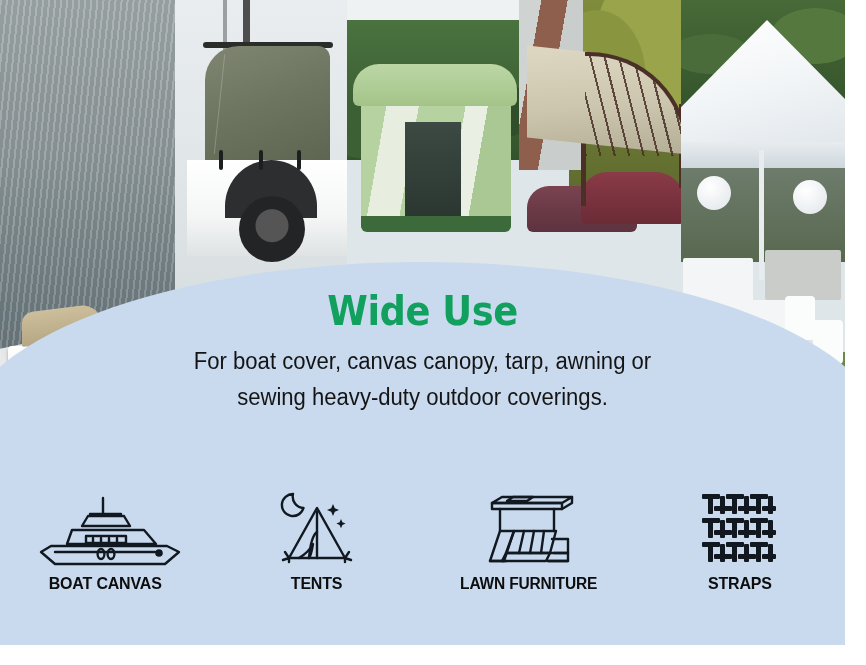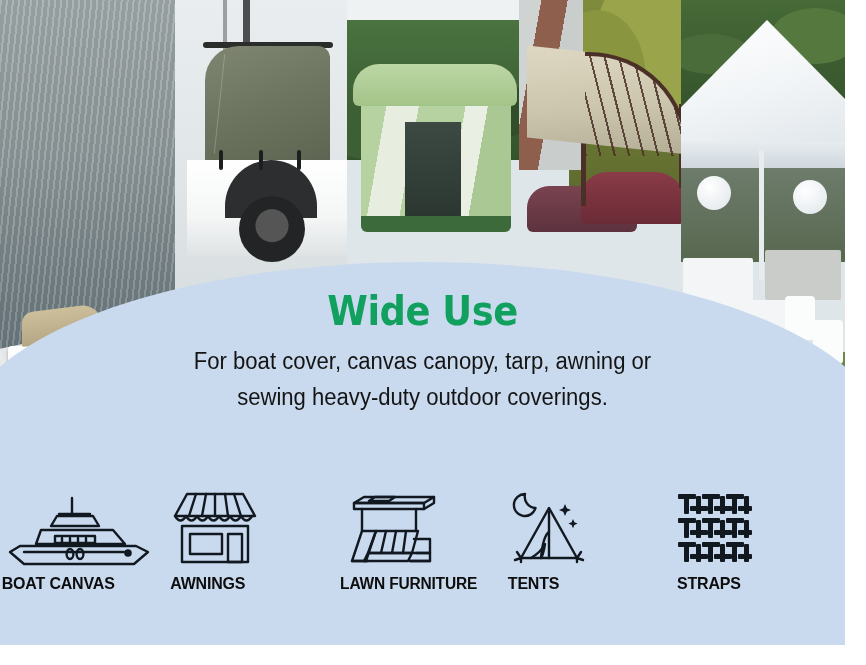--- a/index.html
+++ b/index.html
@@ -253,21 +253,21 @@
     left: 0; bottom: 52px;
     width: 845px;
     display: flex;
     align-items: flex-end;
     z-index: 5;
   }
   .use-case {
     flex: 1 1 0;
     display: flex;
     flex-direction: column;
-    align-items: flex-start;
+    align-items: center;
     justify-content: flex-end;
   }
   .use-icon {
     height: 80px;
     display: flex;
     align-items: center;
     justify-content: center;
   }
   .use-icon svg { display: block; }
   .use-label {
@@ -381,69 +381,56 @@
           <path d="M20 56 h116 l12 6 -14 12 H24 L10 62 z"></path>
           <path d="M24 62 h100"></path>
           <ellipse cx="70" cy="64" rx="3.4" ry="5"></ellipse>
           <ellipse cx="80" cy="64" rx="3.4" ry="5"></ellipse>
           <circle cx="128" cy="63" r="2.6" fill="#111820"></circle>
         </svg>
       </div>
       <div class="use-label">BOAT CANVAS</div>
     </div>
 
+
     <div class="use-case">
       <div class="use-icon">
-        <svg width="92" height="80" viewBox="0 0 92 80" fill="none" stroke="#111820" stroke-width="2.4" stroke-linejoin="round" stroke-linecap="round">
-          <path d="M18 6 H74 L86 28 H6 z"></path>
-          <path d="M6 28 q5.5 9 11 0 q5.5 9 11 0 q5.5 9 11 0 q5.5 9 11 0 q5.5 9 11 0 q5.5 9 11 0 q5.5 9 11 0"></path>
-          <path d="M27 6 L20 28 M37 6 L33 28 M46 6 v22 M56 6 L59 28 M65 6 L72 28"></path>
-          <path d="M13 38 H79 V74 H13 z"></path>
-          <path d="M21 46 H53 V66 H21 z"></path>
-          <path d="M59 46 H73 V74 H59 z"></path>
+        <svg width="84" height="80" viewBox="0 0 84 80" fill="none" stroke="#111820" stroke-width="2.4" stroke-linejoin="round" stroke-linecap="round">
+          <path d="M18 6 a11 11 0 1 0 10.5 14 A11.5 11.5 0 0 1 18 6 z"></path>
+          <path d="M58 16 l1.8 4.2 4.2 1.8 -4.2 1.8 -1.8 4.2 -1.8 -4.2 -4.2 -1.8 4.2 -1.8 z" fill="#111820" stroke="none"></path>
+          <path d="M66 31 l1.4 3.2 3.2 1.4 -3.2 1.4 -1.4 3.2 -1.4 -3.2 -3.2 -1.4 3.2 -1.4 z" fill="#111820" stroke="none"></path>
+          <path d="M42 20 L14 70 H70 z"></path>
+          <path d="M42 24 V70"></path>
+          <path d="M34 70 q2 -22 8 -26"></path>
+          <path d="M24 70 q10 -6 14 -14 q-2 12 -4 14"></path>
+          <path d="M10 64 L14 70 l-6 2 M14 70 v4"></path>
+          <path d="M74 64 L70 70 l6 2 M70 70 v4"></path>
         </svg>
       </div>
-      <div class="use-label">AWNINGS</div>
+      <div class="use-label">TENTS</div>
     </div>
 
     <div class="use-case">
       <div class="use-icon">
         <svg width="104" height="80" viewBox="0 0 104 80" fill="none" stroke="#111820" stroke-width="2.4" stroke-linejoin="round" stroke-linecap="round">
           <path d="M16 14 H86 L96 8 H26 z"></path>
           <path d="M16 14 H86 v6 H16 z"></path>
           <path d="M86 20 L96 14 v-6"></path>
           <path d="M31 12 h20 l6 -4 H37 z"></path>
           <path d="M24 20 v22 M78 20 v22"></path>
           <path d="M24 42 L14 72 h14 l10 -30 z"></path>
           <path d="M38 42 h42 l-6 22 H30 z"></path>
           <path d="M48 42 L43 64 M58 42 L54 64 M68 42 L65 64"></path>
           <path d="M30 64 h44 l-4 8 H26 z"></path>
           <path d="M76 50 h16 v14 H78"></path>
           <path d="M74 64 h18 v8 H72"></path>
           <path d="M14 72 h16 M72 72 h20"></path>
         </svg>
       </div>
       <div class="use-label lbl-lawn">LAWN FURNITURE</div>
-    </div>
-
-    <div class="use-case">
-      <div class="use-icon">
-        <svg width="84" height="80" viewBox="0 0 84 80" fill="none" stroke="#111820" stroke-width="2.4" stroke-linejoin="round" stroke-linecap="round">
-          <path d="M18 6 a11 11 0 1 0 10.5 14 A11.5 11.5 0 0 1 18 6 z"></path>
-          <path d="M58 16 l1.8 4.2 4.2 1.8 -4.2 1.8 -1.8 4.2 -1.8 -4.2 -4.2 -1.8 4.2 -1.8 z" fill="#111820" stroke="none"></path>
-          <path d="M66 31 l1.4 3.2 3.2 1.4 -3.2 1.4 -1.4 3.2 -1.4 -3.2 -3.2 -1.4 3.2 -1.4 z" fill="#111820" stroke="none"></path>
-          <path d="M42 20 L14 70 H70 z"></path>
-          <path d="M42 24 V70"></path>
-          <path d="M34 70 q2 -22 8 -26"></path>
-          <path d="M24 70 q10 -6 14 -14 q-2 12 -4 14"></path>
-          <path d="M10 64 L14 70 l-6 2 M14 70 v4"></path>
-          <path d="M74 64 L70 70 l6 2 M70 70 v4"></path>
-        </svg>
-      </div>
-      <div class="use-label">TENTS</div>
     </div>
 
 
     <div class="use-case">
       <div class="use-icon">
         <svg width="78" height="76" viewBox="0 0 78 76" fill="#111820" stroke="none">
 
           <g>
             <rect x="2" y="4" width="18" height="5" rx="1"></rect>
             <rect x="26" y="4" width="18" height="5" rx="1"></rect>

